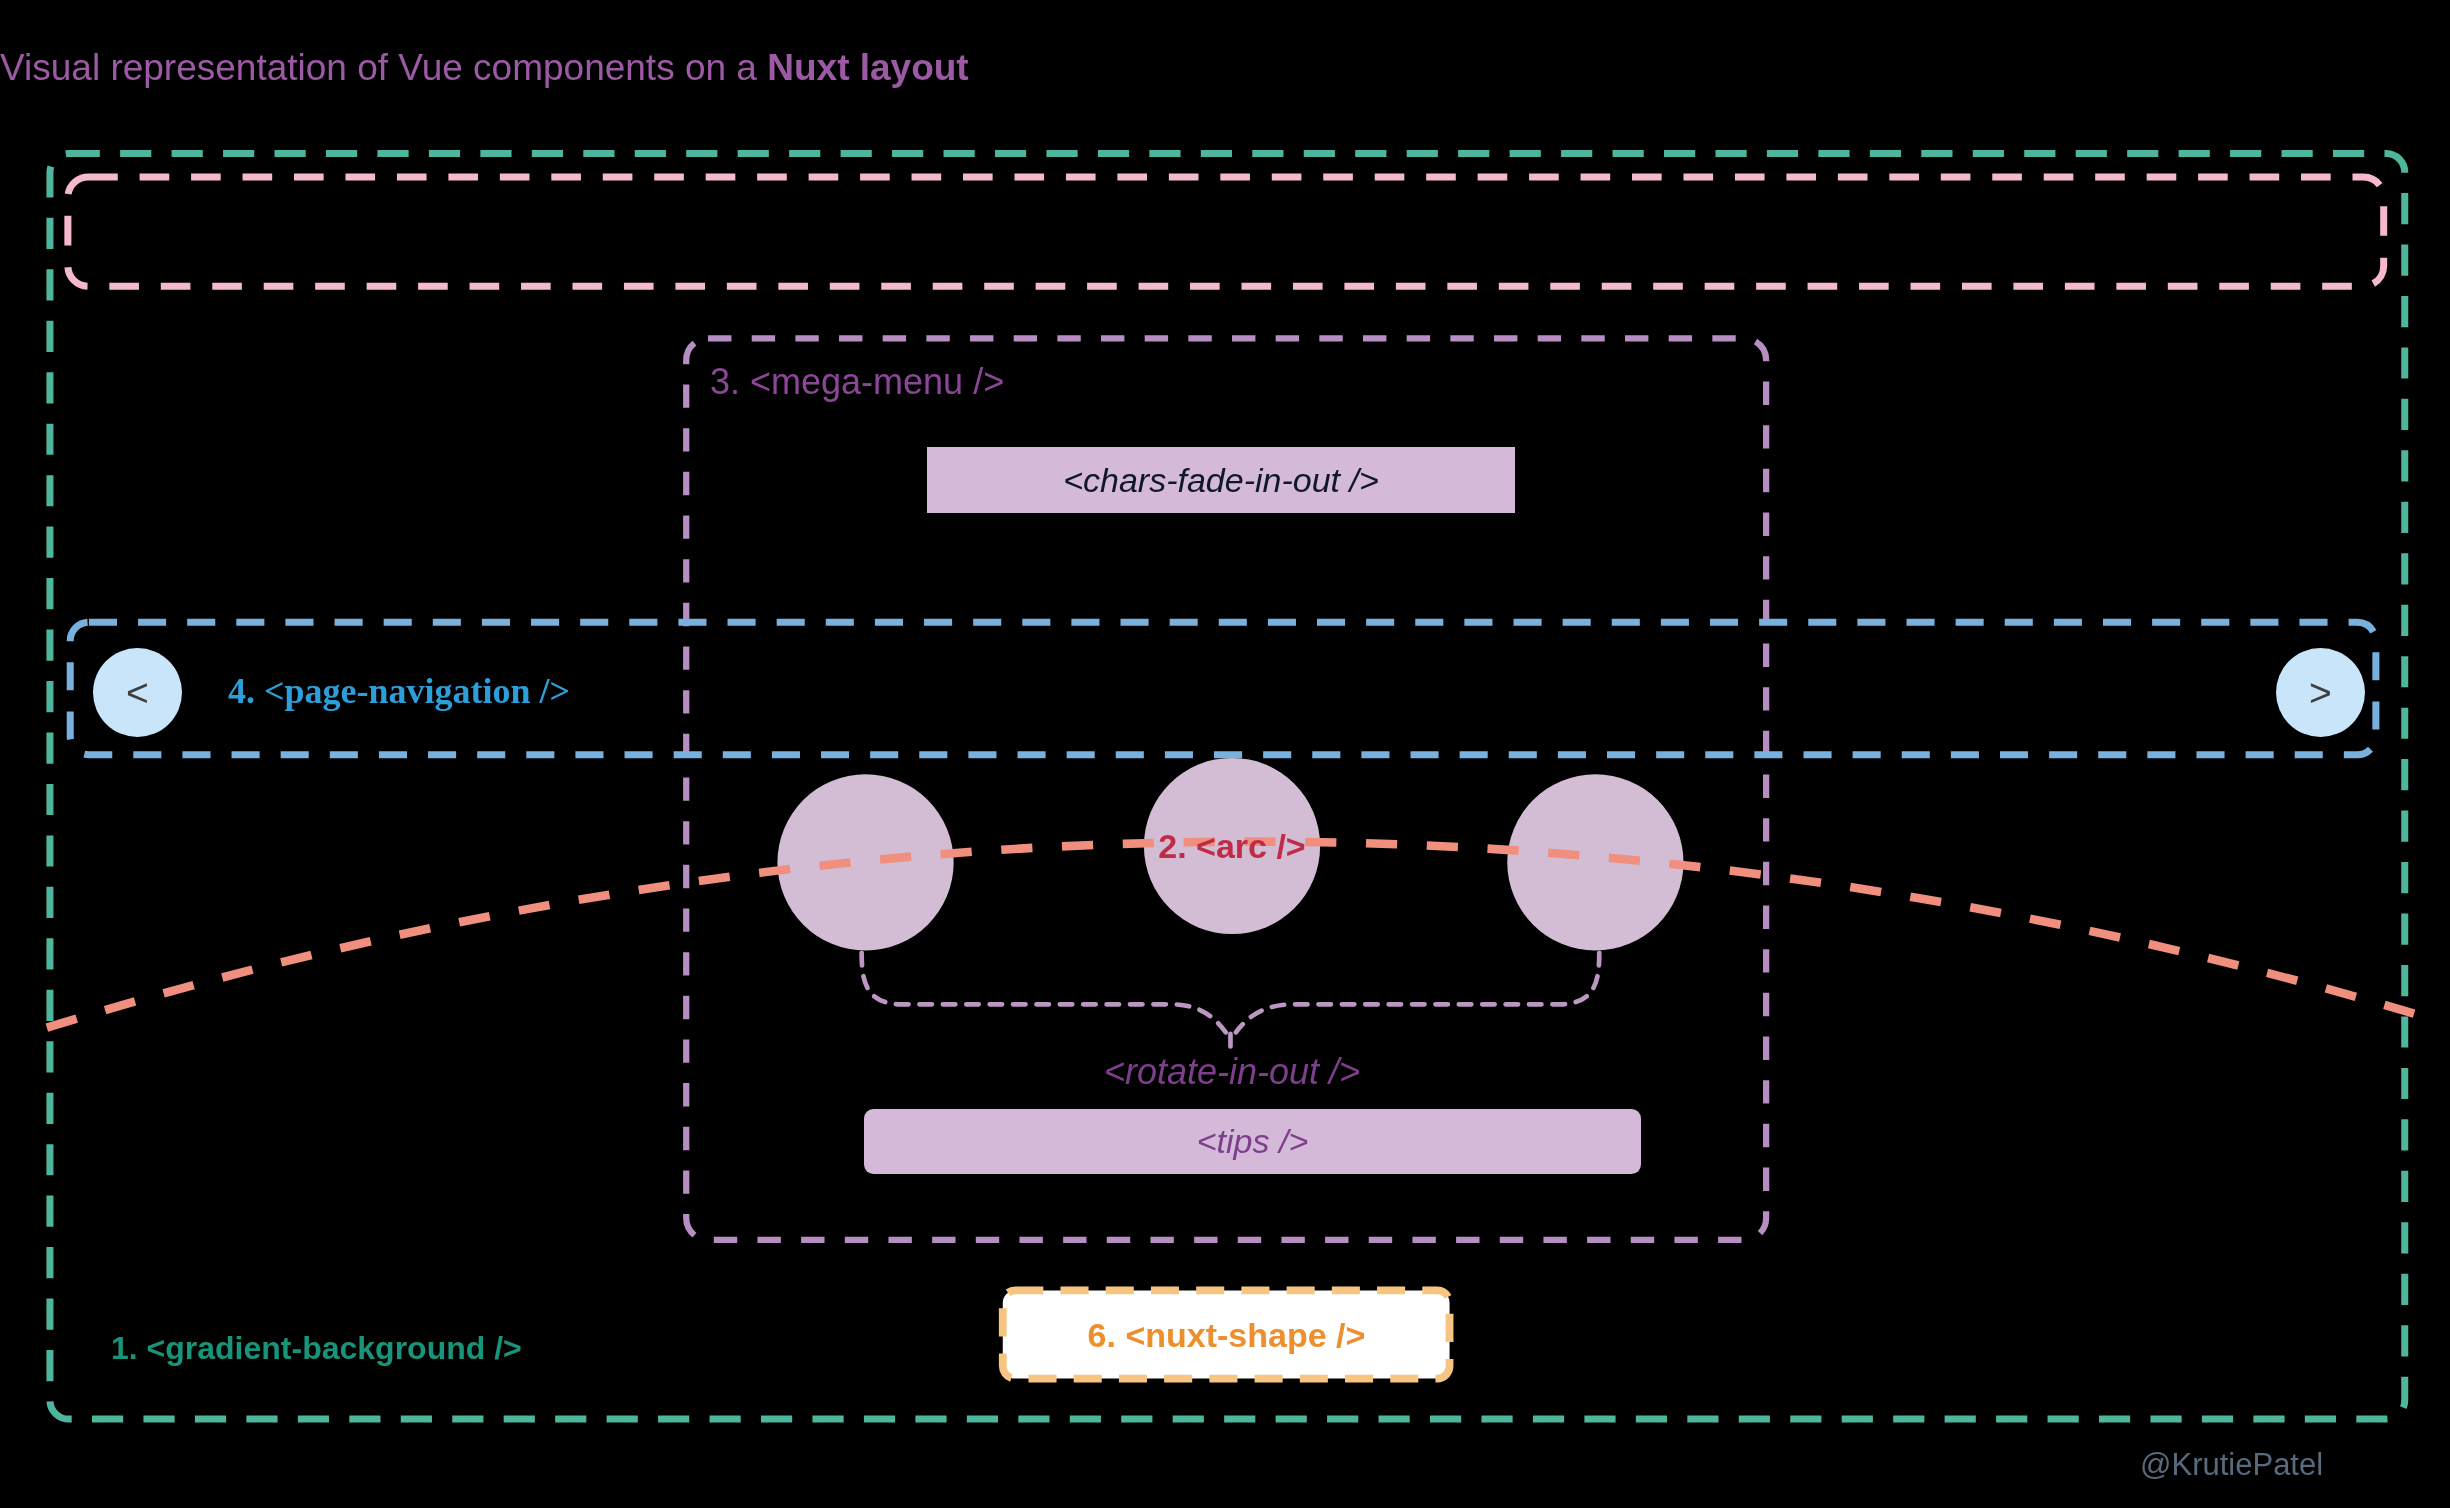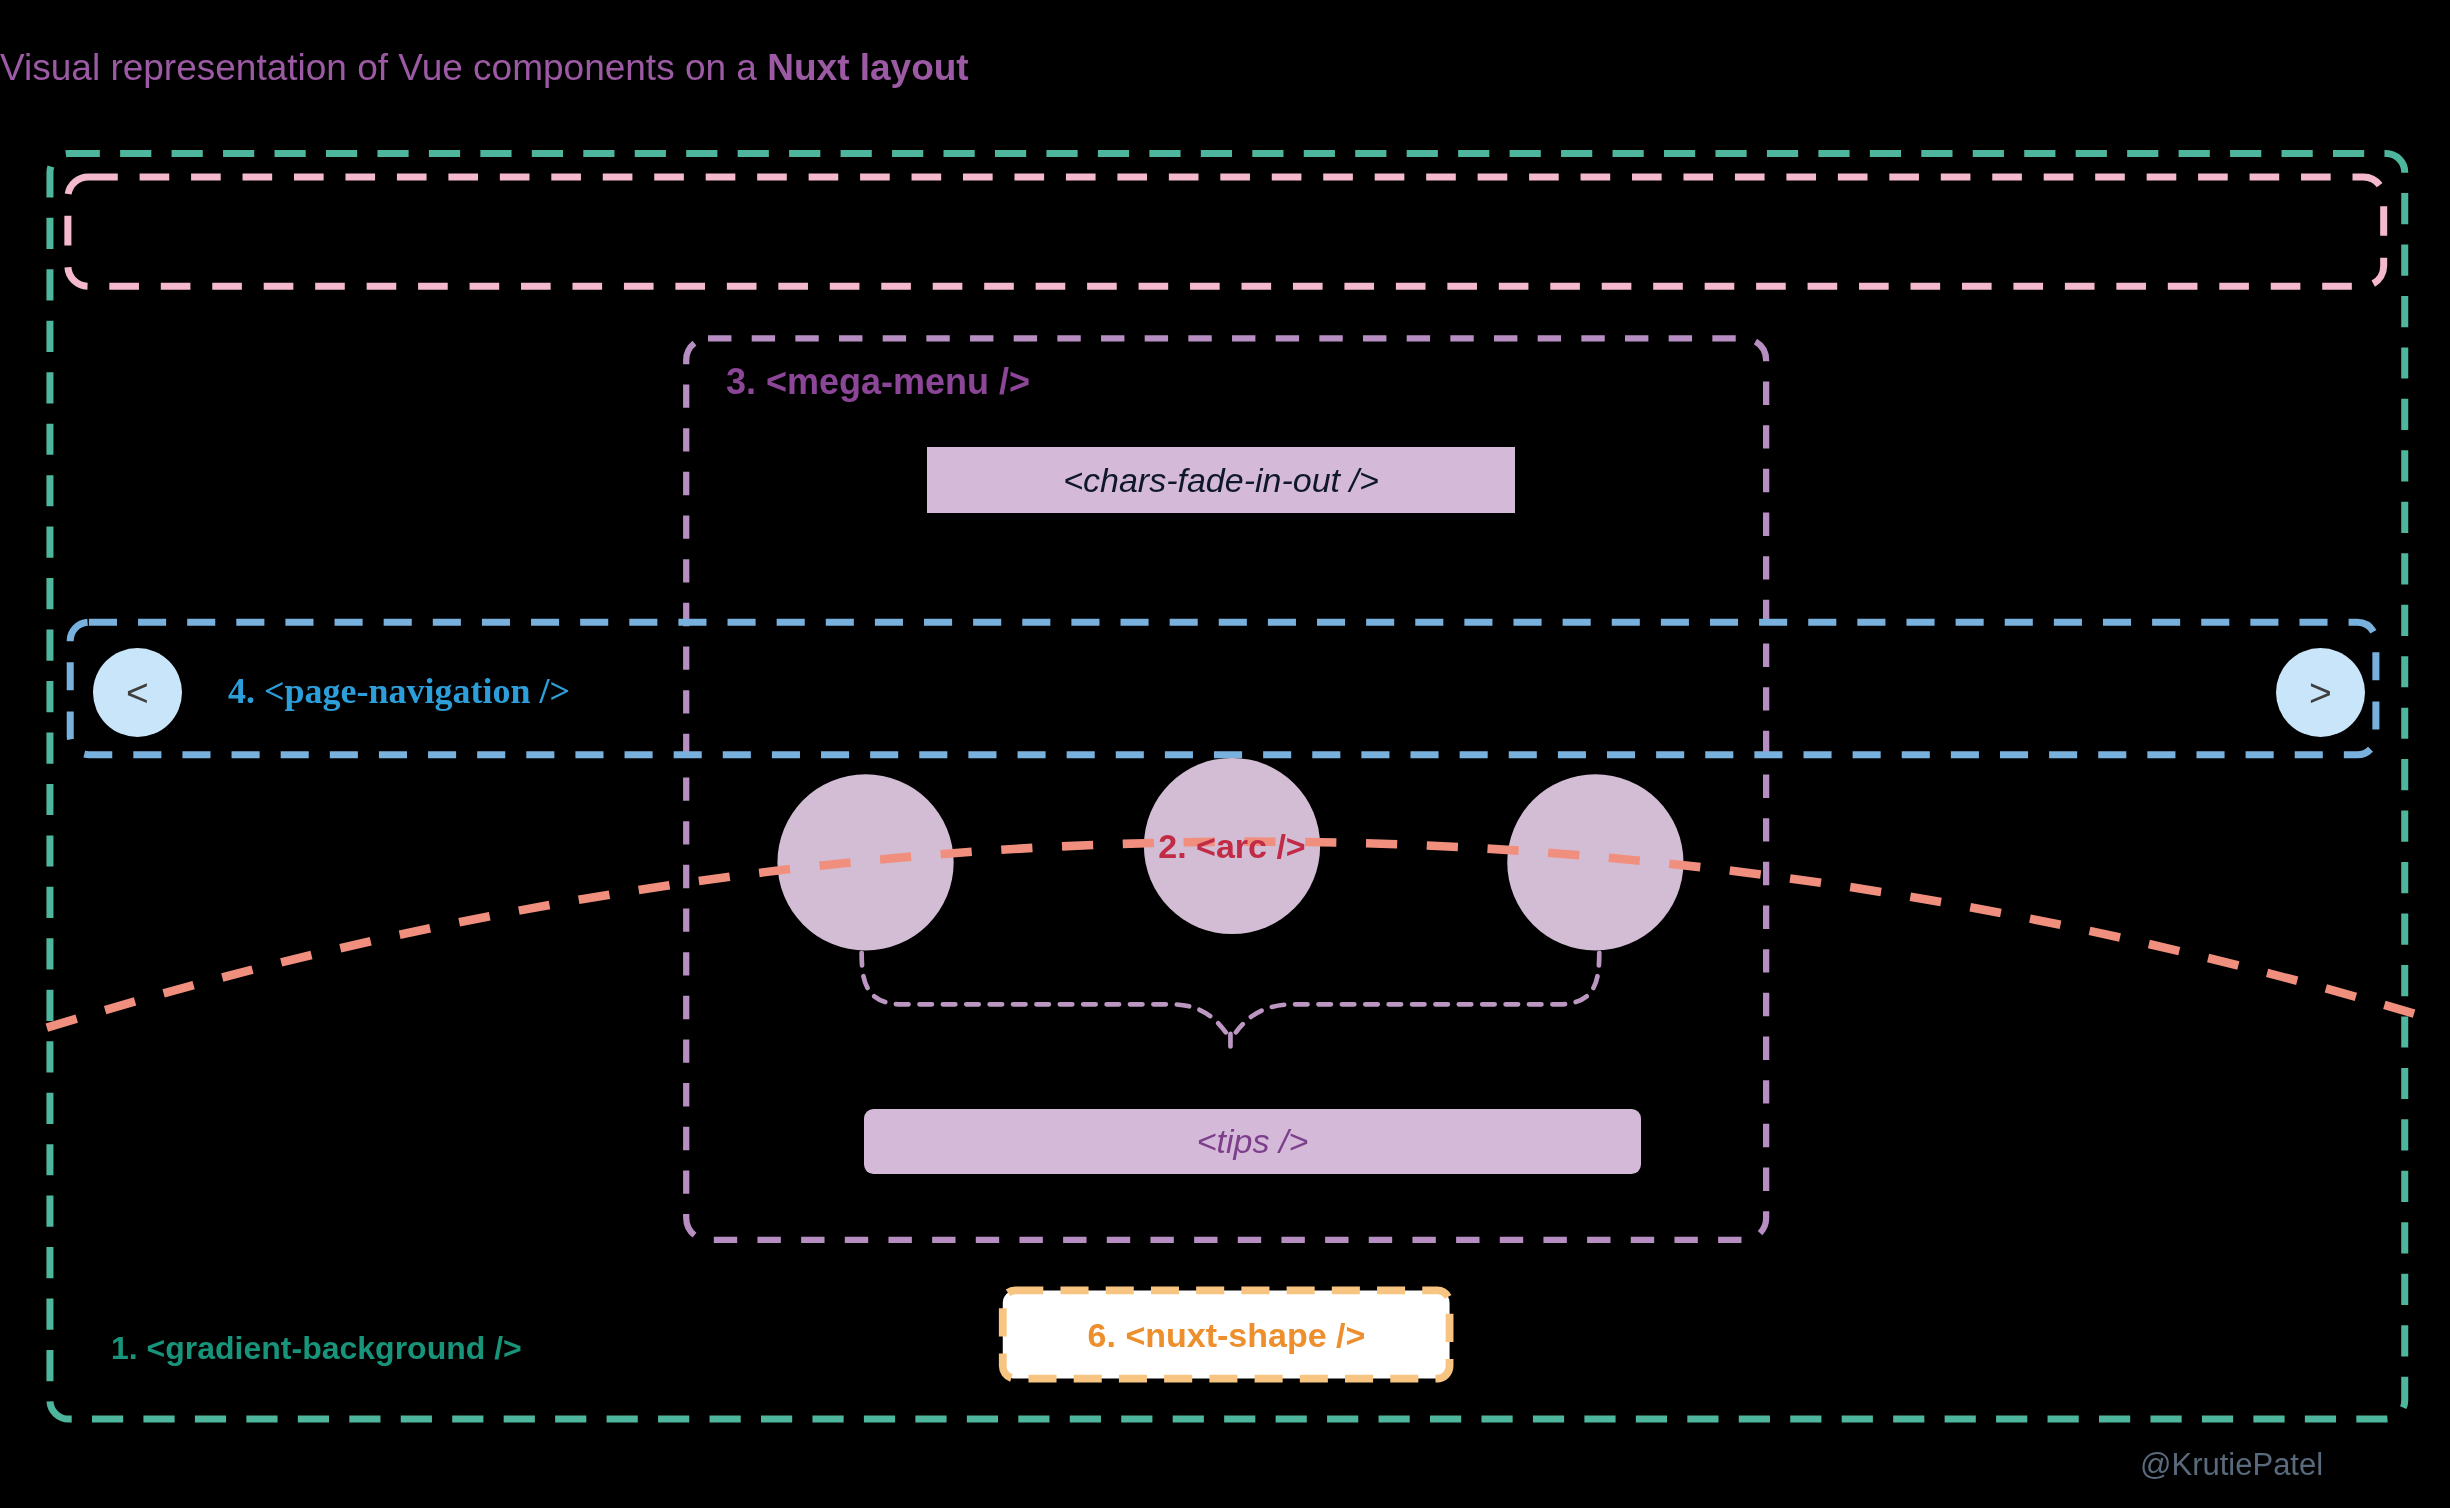--- a/index.html
+++ b/index.html
@@ -25,22 +25,22 @@
     text-align: left;
     font-size: 37px; color: #9c59a4;
   }
   .title .b { font-weight: bold; }
   .navbar-label {
     left: 68px; top: 210px; width: 2316px;
     text-align: center;
     font-size: 36px; font-weight: bold; color: #d6527c;
   }
   .mega-label {
-    left: 726px; top: 361px;
-    font-size: 36px; font-weight: bold; color: #8c4697;
+    left: 710px; top: 361px;
+    font-size: 36px; font-weight: normal; color: #8c4697;
   }
   .chars-box {
     left: 927px; top: 447px; width: 588px; height: 66px;
     background: #d4b9d9; border-radius: 0;
     display: flex; align-items: center; justify-content: center;
     font-size: 34px; font-style: italic; color: #0f172a;
   }
   .pagenav-label {
     left: 228px; top: 670px;
     font-size: 36px; font-weight: bold; color: #2c9ed9; font-family: Liberation Serif, serif;
@@ -127,20 +127,21 @@
 
   <div class="abs nav-circle prev">
     <span>&lt;</span>
   </div>
   <div class="abs nav-circle next">
     <span>&gt;</span>
   </div>
 
   <div class="abs arc-label label">2. &lt;arc /&gt;</div>
 
+  <div class="abs rotate-label label">&lt;rotate-in-out /&gt;</div>
 
   <div class="abs tips-box">
     <span class="label">&lt;tips /&gt;</span>
   </div>
 
   <div class="abs nuxt-label label">6. &lt;nuxt-shape /&gt;</div>
 
   <div class="abs gradient-label label">1. &lt;gradient-background /&gt;</div>
 
   <div class="abs footer-credit label">@KrutiePatel</div>

